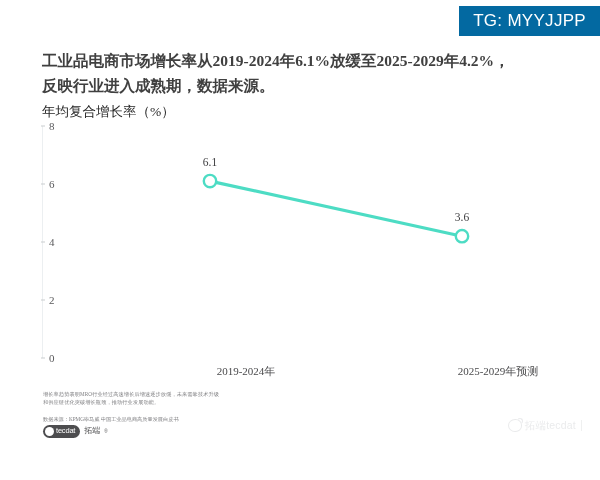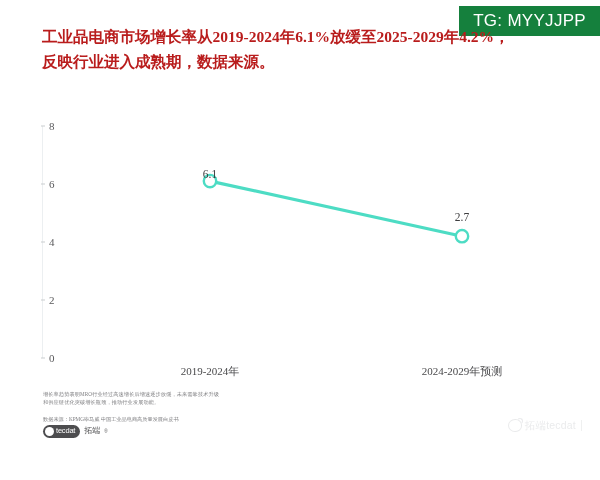--- a/index.html
+++ b/index.html
@@ -19,38 +19,38 @@
     position: absolute;
     inset: 0;
     background: #ffffff;
   }
 
   
   .tg-banner {
     position: absolute;
     top: 6px;
     right: 0px;
-    background: #15803d;
+    background: #0369a1;
     color: #ffffff;
     font-size: 17px;
     letter-spacing: 0.3px;
     padding: 6px 14px 7px 14px;
     line-height: 1;
     white-space: nowrap;
     font-family: "Liberation Sans", sans-serif;
     text-align: right;
   }
 
   
   .headline {
     position: absolute;
     left: 42px;
-    top: 24px;
+    top: 48px;
     width: 520px;
-    color: #b91c1c;
+    color: #404040;
     font-family: "Liberation Serif", "DejaVu Serif", serif;
     font-size: 15.5px;
     font-weight: 600;
     line-height: 25px;
     letter-spacing: 0px;
   }
   .headline .ln {
     display: block;
     white-space: nowrap;
   }
@@ -131,20 +131,21 @@
 
   
   .xlab {
     position: absolute;
     transform: translateX(-50%);
     font-family: "Liberation Serif", "DejaVu Serif", serif;
     font-size: 11px;
     color: #4a4a4c;
     white-space: nowrap;
     line-height: 1;
+    margin-left: 36px;
   }
 
   
   .footnote {
     position: absolute;
     left: 43px;
     top: 390px;
     width: 280px;
     font-family: "Liberation Serif", "DejaVu Serif", serif;
     font-size: 5.2px;
@@ -281,20 +282,21 @@
 
 <div id="page">
 
   <div class="tg-banner">TG: MYYJJPP</div>
 
   <div class="headline">
     <span class="ln">工业品电商市场增长率从2019-2024年6.1%放缓至2025-2029年4.2%，</span>
     <span class="ln">反映行业进入成熟期，数据来源。</span>
   </div>
 
+  <div class="axis-title">年均复合增长率（%）</div>
 
   <div class="plot" id="plot">
     <div class="y-axis-line"></div>
     <div id="yticks">
         <div class="ytick" style="top: 0px;">
           <span class="tmark"></span>
           <span class="tlab">8</span>
         </div>
         <div class="ytick" style="top: 58px;">
           <span class="tmark"></span>
@@ -312,28 +314,28 @@
           <span class="tmark"></span>
           <span class="tlab">0</span>
         </div>
       </div>
     <svg class="series-svg" id="series-svg" viewBox="0 0 510 232" preserveAspectRatio="none">
         <polyline points="168,55.10000000000002 420,110.19999999999999" fill="none" stroke="#4ddcc4" stroke-width="3.2" stroke-linecap="round"></polyline>
         <circle cx="168" cy="55.10000000000002" r="6.2" fill="#ffffff" stroke="#4ddcc4" stroke-width="2.4"></circle>
         <circle cx="420" cy="110.19999999999999" r="6.2" fill="#ffffff" stroke="#4ddcc4" stroke-width="2.4"></circle>
       </svg>
     <div id="ptlabels">
-        <div class="pt-label" style="left: 168px; top: 42.1px; margin-top: 12px;">6.1</div>
-        <div class="pt-label" style="left: 420px; top: 97.2px;">2.7</div>
+        <div class="pt-label" style="left: 168px; top: 42.1px;">6.1</div>
+        <div class="pt-label" style="left: 420px; top: 97.2px;">3.6</div>
       </div>
   </div>
 
   <div id="xlabels">
       <div class="xlab" style="left: 210px; top: 366px;">2019-2024年</div>
-      <div class="xlab" style="left: 462px; top: 366px;">2024-2029年预测</div>
+      <div class="xlab" style="left: 462px; top: 366px;">2025-2029年预测</div>
     </div>
 
   <div class="footnote">
     <span class="fl">增长率趋势表明MRO行业经过高速增长后增速逐步放缓，未来需靠技术升级</span>
     <span class="fl">和供应链优化突破增长瓶颈，推动行业发展动能。</span>
   </div>
   <div class="source-line">数据来源：KPMG毕马威 中国工业品电商高质量发展白皮书</div>
 
   <div class="logo">
     <span class="logo-badge">

